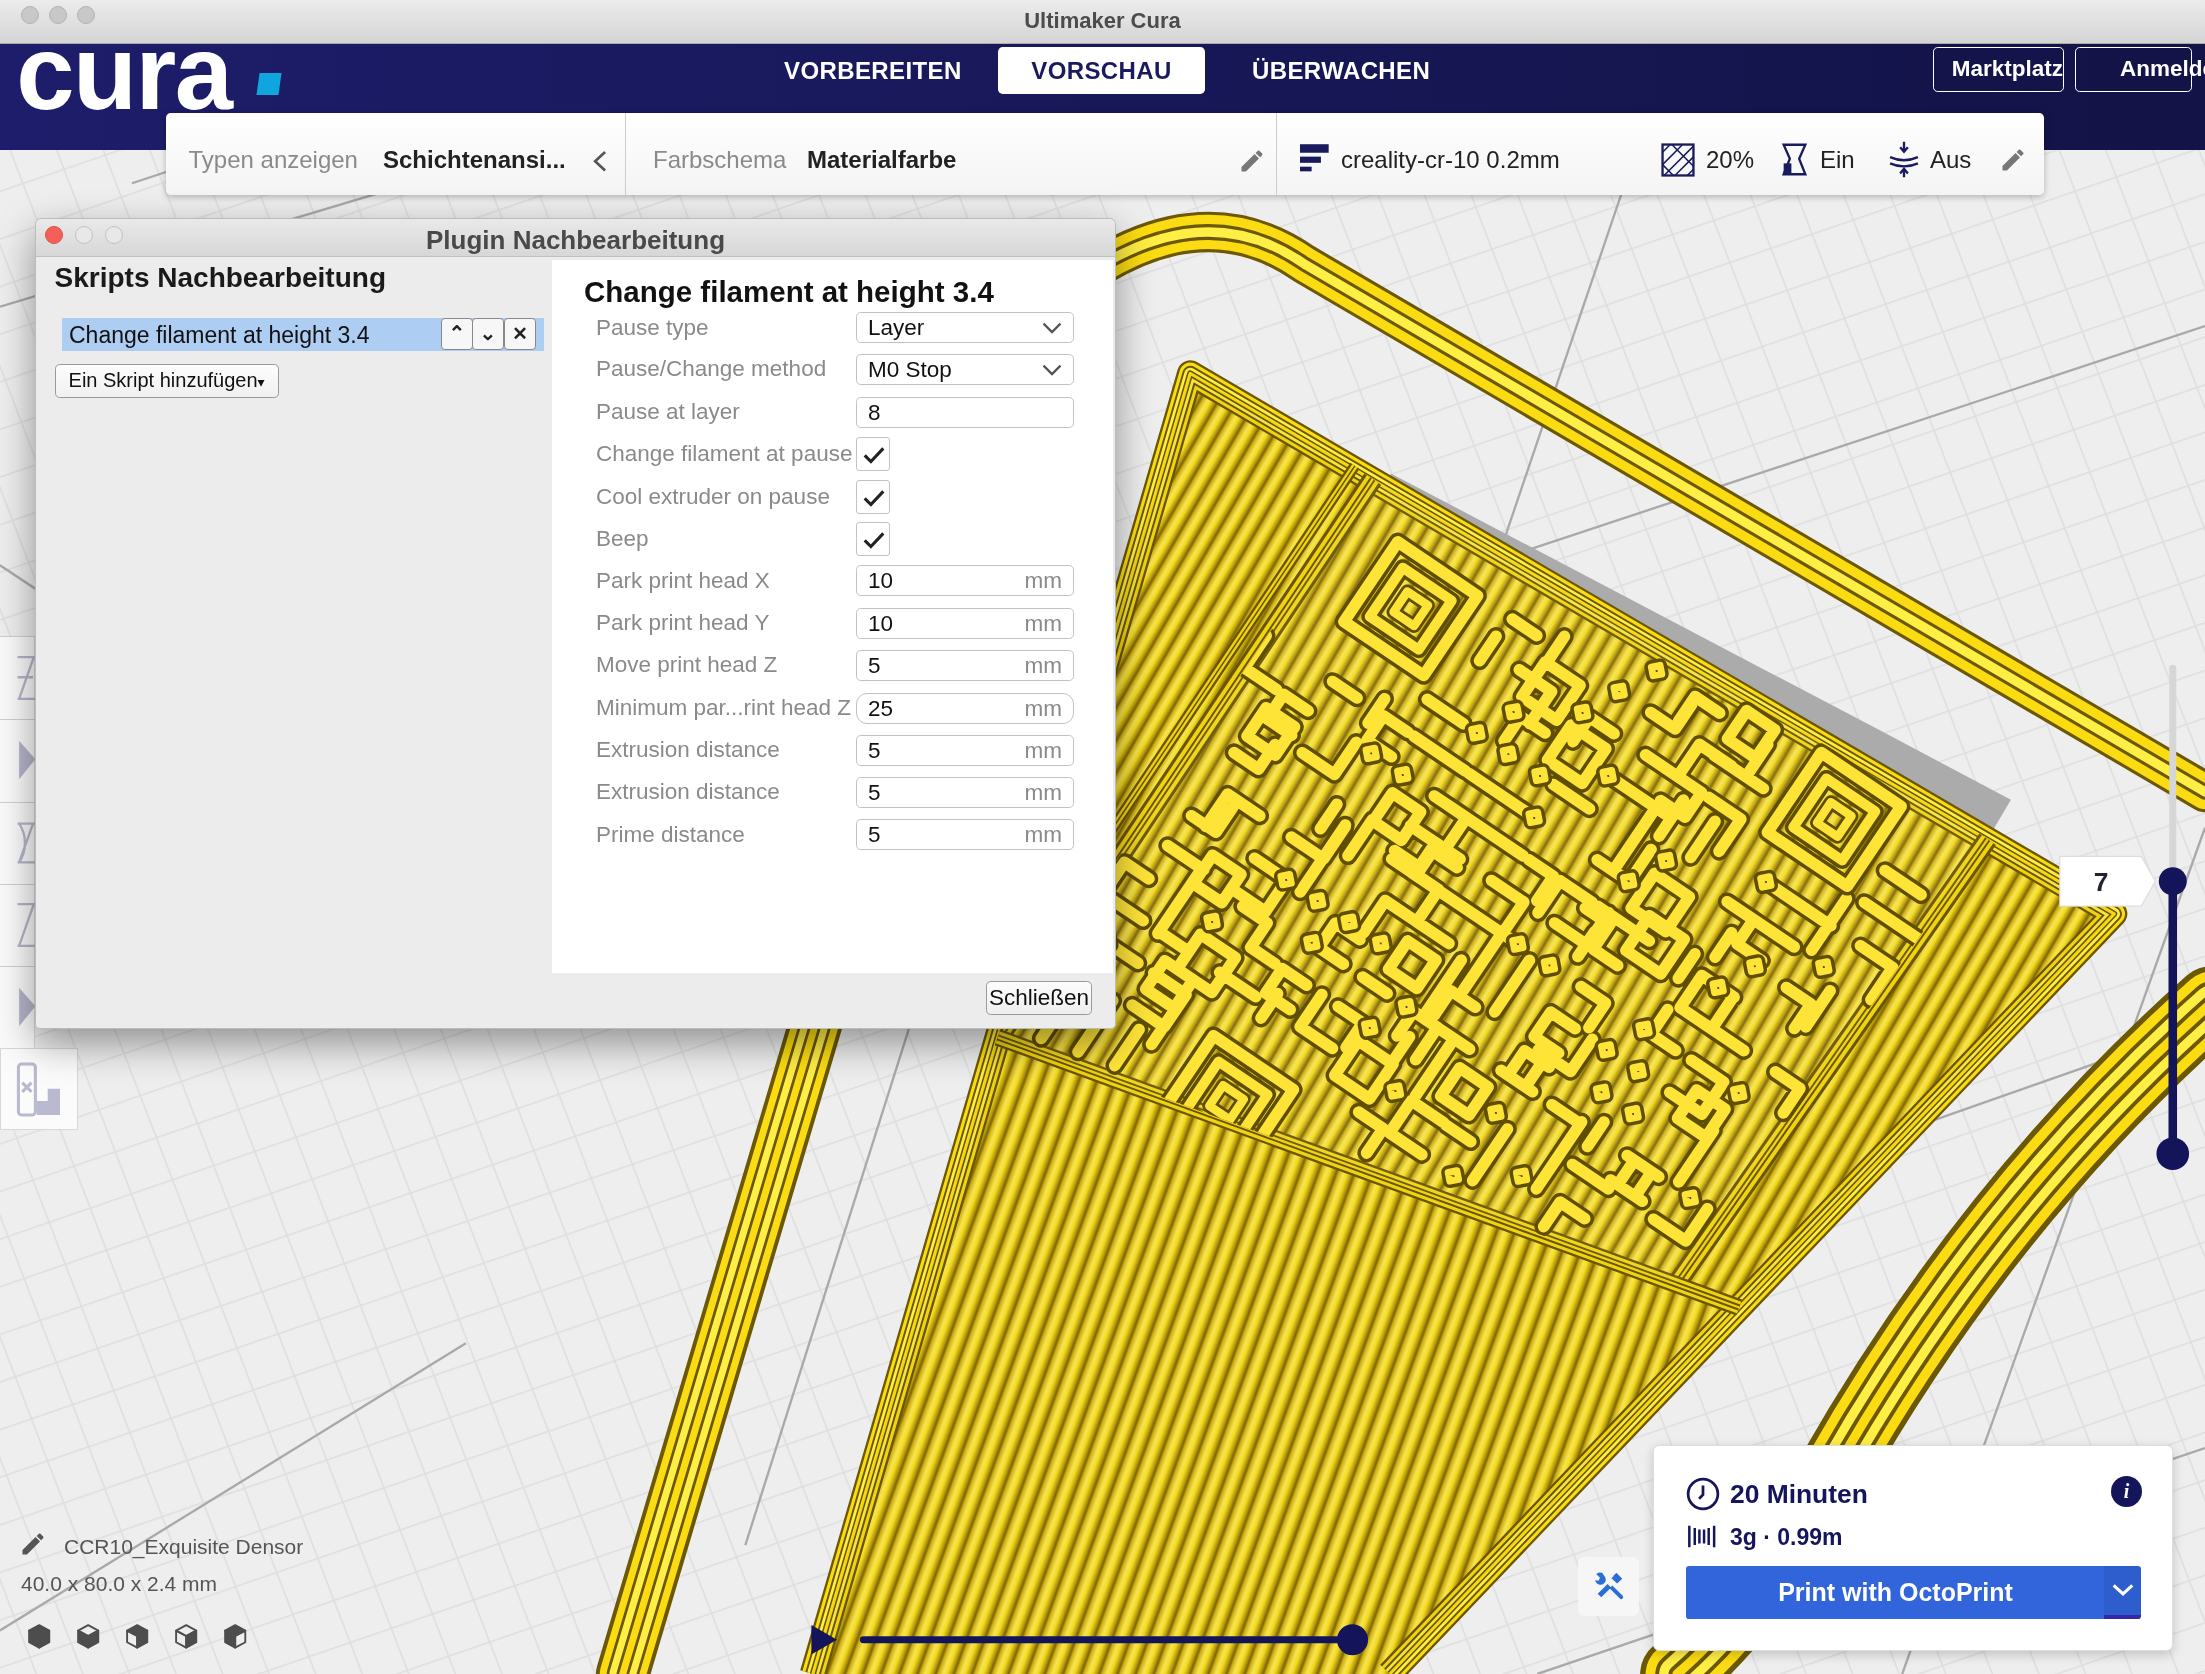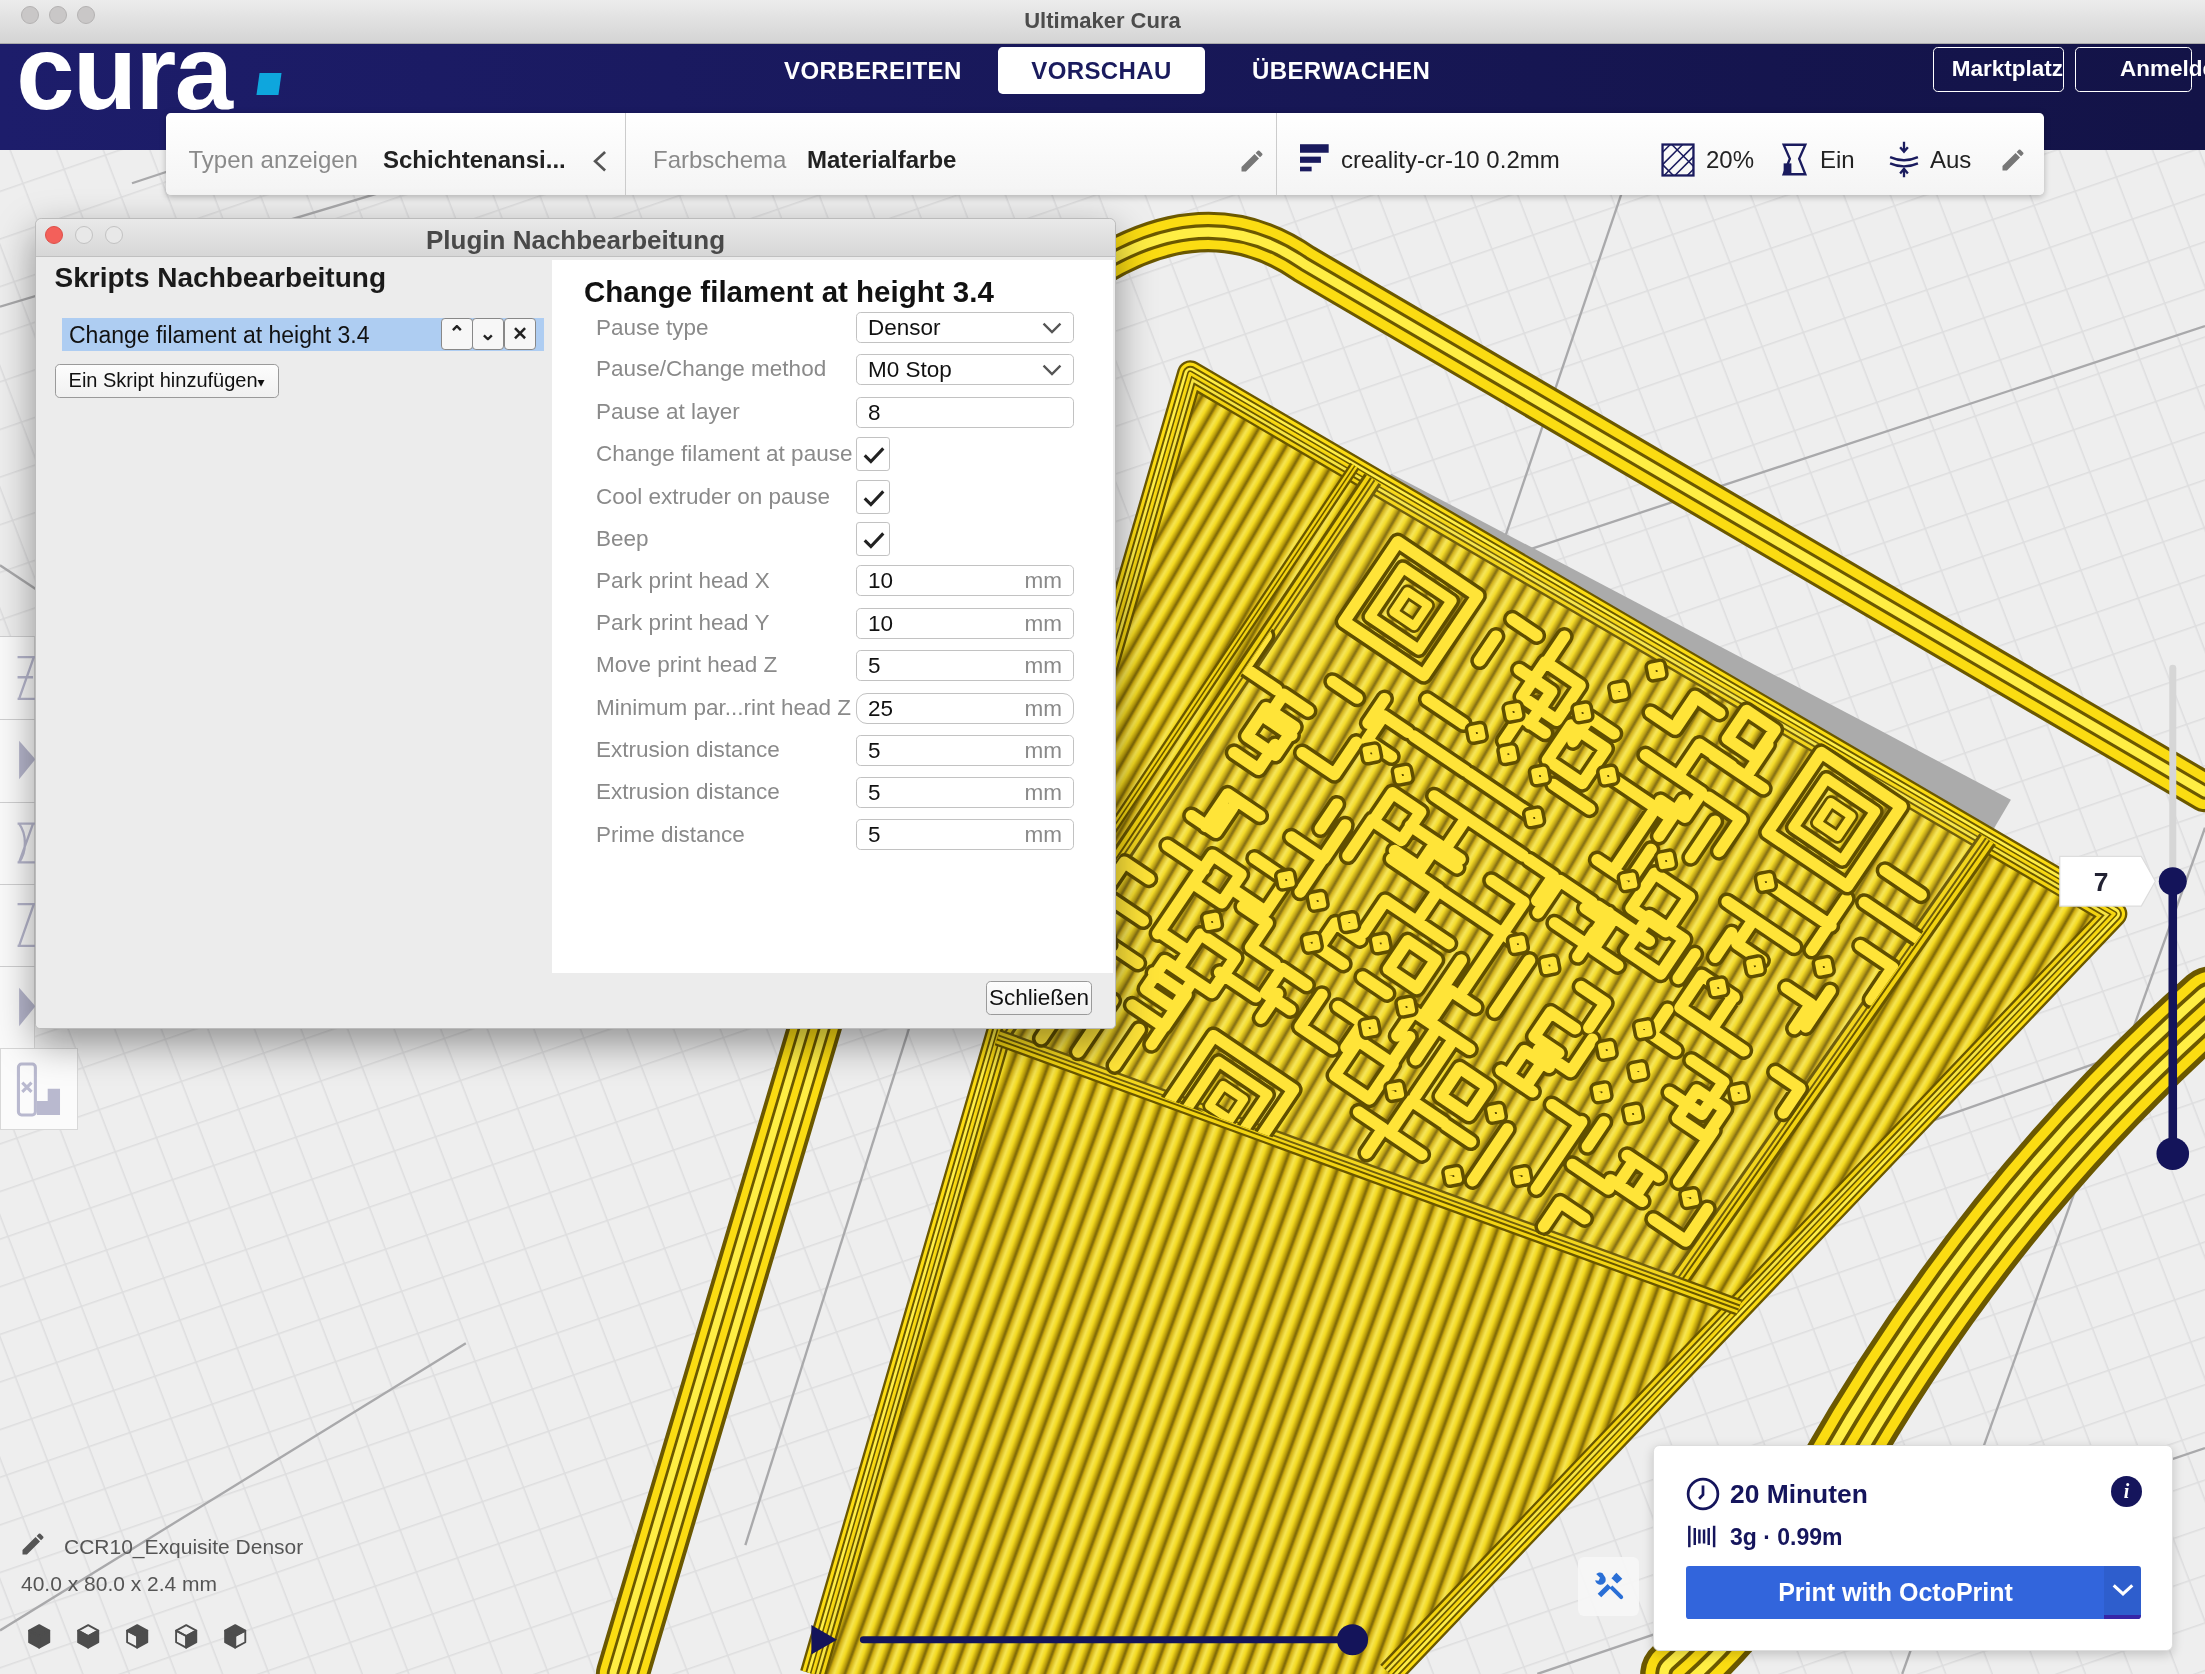--- a/index.html
+++ b/index.html
@@ -236,21 +236,21 @@
   <div class="abs" style="left:33px;top:103px;font-size:23px;color:#111;">Change filament at height 3.4</div>
   <div class="abs" style="left:405px;top:99px;width:32px;height:32px;background:#f7f7f7;border:1.6px solid #888;border-radius:3.9px;text-align:center;line-height:28px;font-size:20px;font-weight:bold;color:#222;">⌃</div>
   <div class="abs" style="left:436px;top:99px;width:32px;height:32px;background:#f7f7f7;border:1.6px solid #888;border-radius:3.9px;text-align:center;line-height:28px;font-size:20px;font-weight:bold;color:#222;">⌄</div>
   <div class="abs" style="left:468px;top:99px;width:32px;height:32px;background:#f7f7f7;border:1.6px solid #888;border-radius:3.9px;text-align:center;line-height:29.5px;font-size:18.6px;font-weight:bold;color:#222;">✕</div>
   <div class="abs" style="left:18.6px;top:145px;width:224px;height:34px;background:linear-gradient(#fdfdfd,#f0f0f0);border:1.6px solid #9a9a9a;border-radius:4.7px;font-size:20px;color:#111;line-height:31px;text-align:center;white-space:nowrap;">Ein Skript hinzufügen<span style="font-size:14px;">▾</span></div>
 
   <div class="abs" style="left:516px;top:41px;width:561px;height:713px;background:#ffffff;"></div>
   <div class="abs" style="left:548px;top:56px;font-size:29.5px;font-weight:bold;color:#111;">Change filament at height 3.4</div>
 <div class="abs" style="left:560px;top:96px;font-size:22.5px;color:#8a8a8a;">Pause type</div>
 <div class="abs" style="left:820px;top:93px;width:218px;height:31px;background:#fff;border:1.2px solid #c2c2c2;border-radius:4.7px;">
-<span style="position:absolute;left:11px;top:2.3px;font-size:22.5px;color:#111;">Densor</span>
+<span style="position:absolute;left:11px;top:2.3px;font-size:22.5px;color:#111;">Layer</span>
 <svg style="position:absolute;right:11px;top:9.3px;" width="20" height="13.2" viewBox="0 0 26 17">
         <path d="M2 2 L13 13 L24 2" fill="none" stroke="#555" stroke-width="3"></path>
       </svg>
     </div>
 <div class="abs" style="left:560px;top:137px;font-size:22.5px;color:#8a8a8a;">Pause/Change method</div>
 <div class="abs" style="left:820px;top:135px;width:218px;height:31px;background:#fff;border:1.2px solid #c2c2c2;border-radius:4.7px;">
 <span style="position:absolute;left:11px;top:2.3px;font-size:22.5px;color:#111;">M0 Stop</span>
 <svg style="position:absolute;right:11px;top:9.3px;" width="20" height="13.2" viewBox="0 0 26 17">
         <path d="M2 2 L13 13 L24 2" fill="none" stroke="#555" stroke-width="3"></path>
       </svg>

